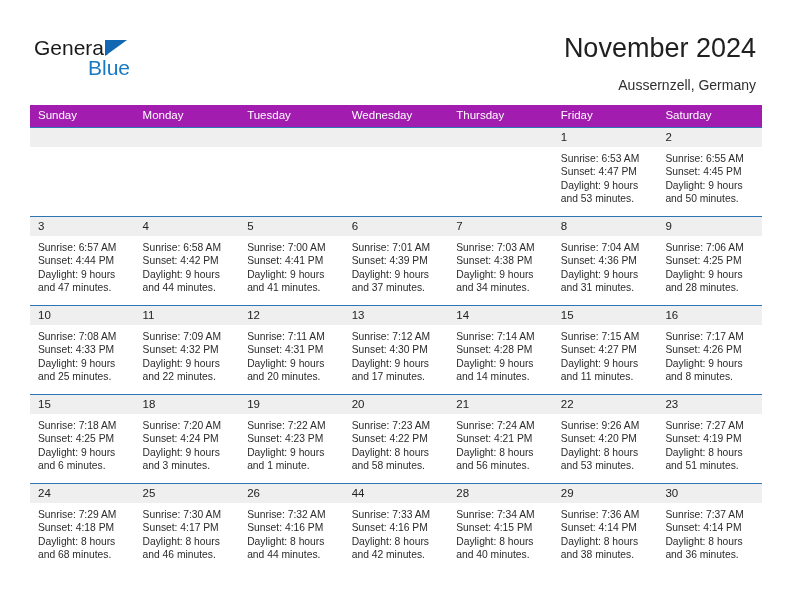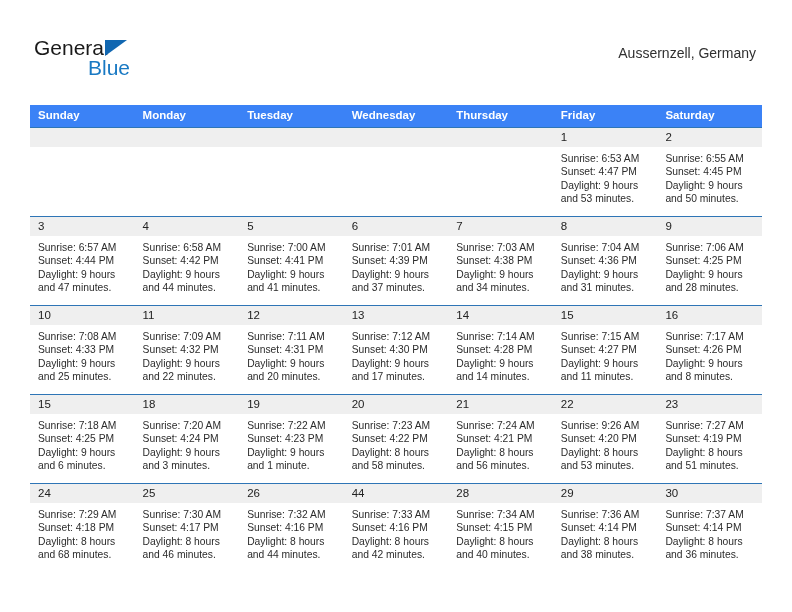--- a/index.html
+++ b/index.html
@@ -90,24 +90,24 @@
   
   .calendar {
     position: absolute;
     left: 30px;
     top: 105px;
     width: 732px;
     border-collapse: collapse;
     table-layout: fixed;
   }
   .calendar th {
-    background: #3b82f6;
+    background: #a21caf;
     color: #ffffff;
     font-size: 11.5px;
-    font-weight: bold;
+    font-weight: normal;
     text-align: left;
     padding: 4px 0 5px 8px;
     height: 13px;
     line-height: 13px;
     border: none;
   }
   .calendar td {
     vertical-align: top;
     padding: 0;
     border: none;
@@ -149,20 +149,21 @@
 
   <div class="header">
 
     <div class="logo">
       <span class="logo-general">General</span>
       <span class="logo-tri"></span>
       <span class="logo-blue">Blue</span>
     </div>
 
     <div class="title-block">
+      <div class="cal-title">November 2024</div>
       <div class="cal-subtitle">Aussernzell, Germany</div>
     </div>
 
   </div>
 
   <table class="calendar">
     <thead>
       <tr>
         <th>Sunday</th>
         <th>Monday</th>

